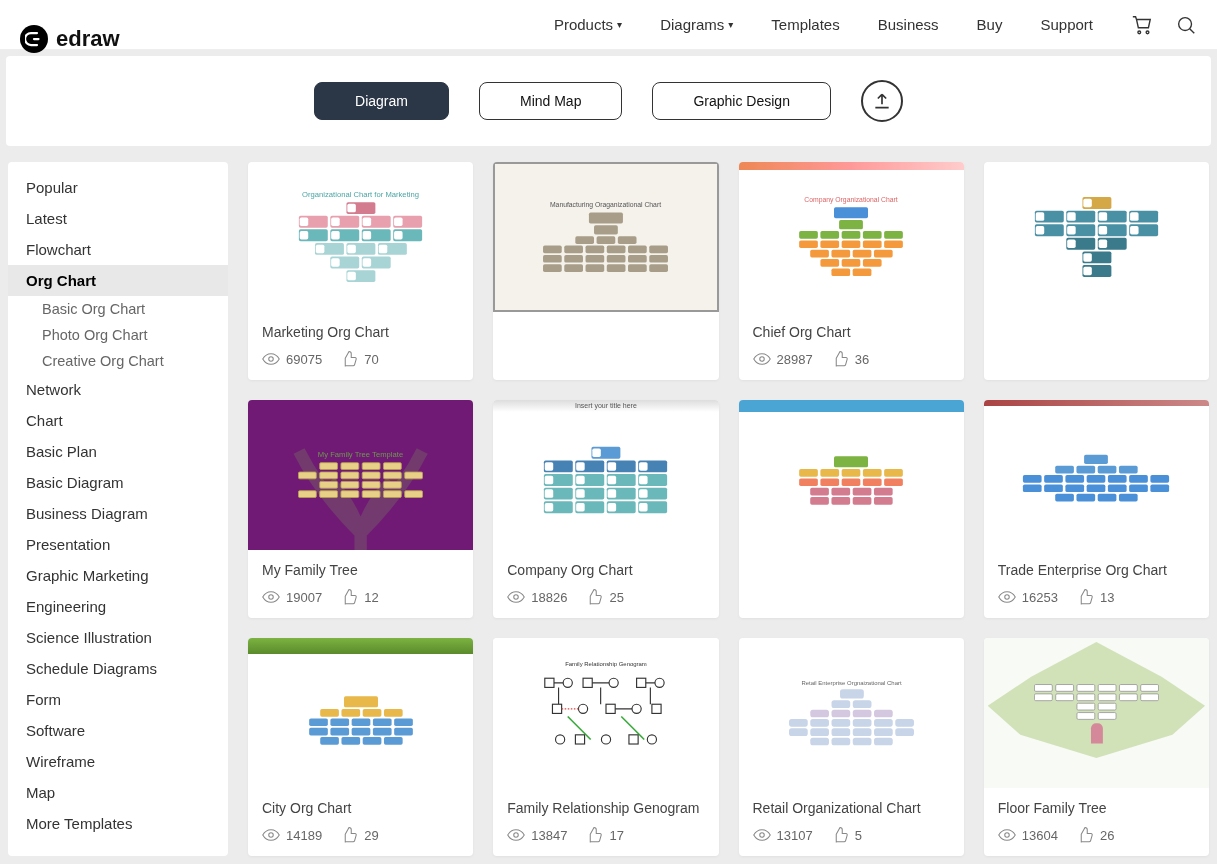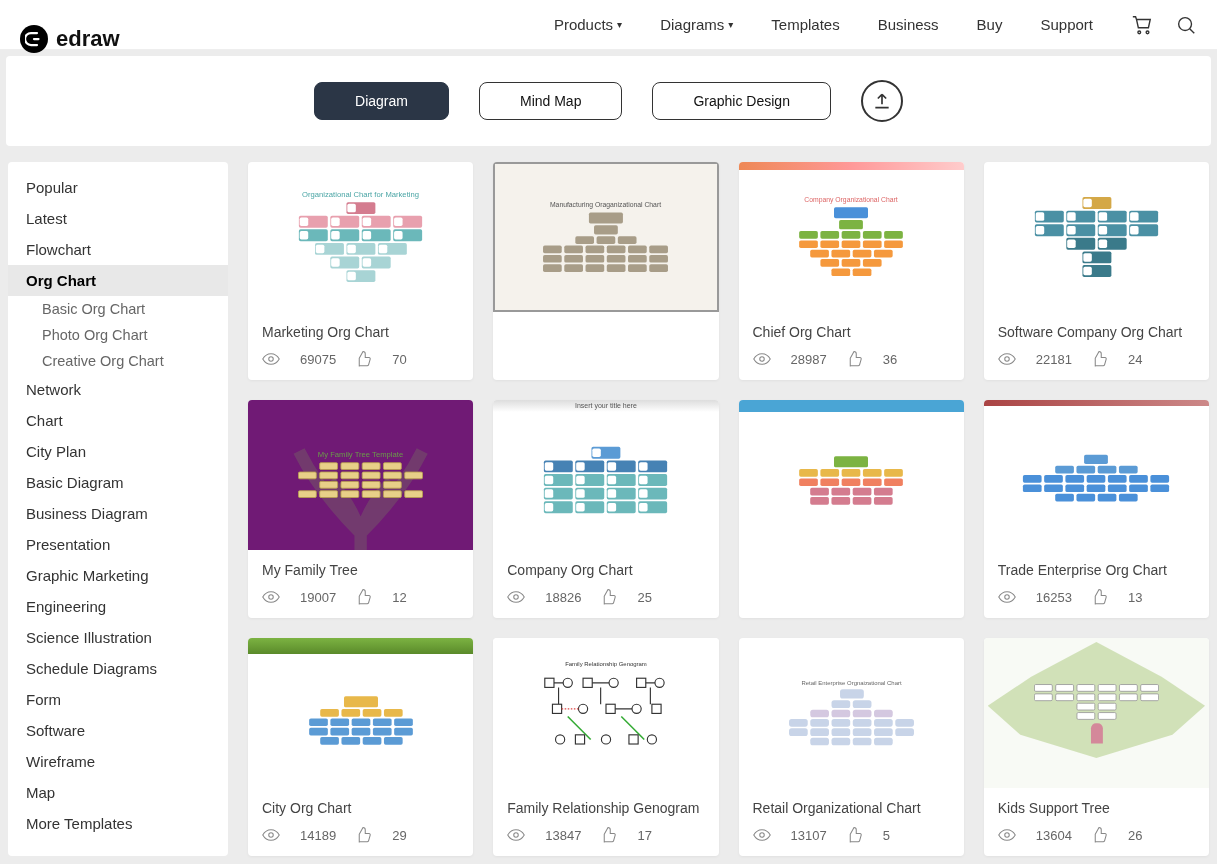--- a/index.html
+++ b/index.html
@@ -32,21 +32,21 @@
   .sidebar-item.active { background: #e8e8e8; font-weight: 700; color: #000; }
   .sidebar-sub { padding: 5px 18px 5px 34px; font-size: 14.5px; color: #666; cursor: pointer; }
   
   
   .grid { flex: 1; display: grid; grid-template-columns: repeat(4, 1fr); gap: 20px; }
   .card { background: #fff; border-radius: 4px; overflow: hidden; display: flex; flex-direction: column; cursor: pointer; box-shadow: 0 1px 3px rgba(0,0,0,0.05); }
   .thumb { height: 150px; display: flex; align-items: center; justify-content: center; position: relative; overflow: hidden; }
   .card-body { padding: 12px 14px; }
   .card-title { font-size: 14px; color: #444; margin-bottom: 10px; }
   .card-stats { display: flex; align-items: center; gap: 18px; color: #666; font-size: 13px; }
-  .stat { display: flex; align-items: center; gap: 20px; }
+  .stat { display: flex; align-items: center; gap: 6px; }
   .stat svg { width: 18px; height: 18px; stroke: #888; stroke-width: 1.4; fill: none; }
   
   
   .oc { transform: scale(0.85); }
   .oc-title { font-size: 9px; text-align: center; margin-bottom: 4px; }
   .oc-row { display: flex; justify-content: center; gap: 3px; margin: 2px 0; }
   .oc-box { width: 28px; height: 11px; border-radius: 2px; }
   .oc-box.lg { width: 40px; height: 13px; }
   .oc-box.sm { width: 22px; height: 9px; }
   .oc-photo { width: 34px; height: 14px; border-radius: 2px; display: flex; align-items: center; gap: 2px; padding: 1px; }
@@ -152,21 +152,21 @@
   <div class="sidebar">
     <div class="sidebar-item">Popular</div>
     <div class="sidebar-item">Latest</div>
     <div class="sidebar-item">Flowchart</div>
     <div class="sidebar-item active">Org Chart</div>
     <div class="sidebar-sub">Basic Org Chart</div>
     <div class="sidebar-sub">Photo Org Chart</div>
     <div class="sidebar-sub">Creative Org Chart</div>
     <div class="sidebar-item">Network</div>
     <div class="sidebar-item">Chart</div>
-    <div class="sidebar-item">City Plan</div>
+    <div class="sidebar-item">Basic Plan</div>
     <div class="sidebar-item">Basic Diagram</div>
     <div class="sidebar-item">Business Diagram</div>
     <div class="sidebar-item">Presentation</div>
     <div class="sidebar-item">Graphic Marketing</div>
     <div class="sidebar-item">Engineering</div>
     <div class="sidebar-item">Science Illustration</div>
     <div class="sidebar-item">Schedule Diagrams</div>
     <div class="sidebar-item">Form</div>
     <div class="sidebar-item">Software</div>
     <div class="sidebar-item">Wireframe</div>
@@ -410,38 +410,20 @@
             </div>
           <div class="oc-row r3">
               <div class="oc-photo">
                 <div class="av"></div>
               </div>
             </div>
           <div class="oc-row r3">
               <div class="oc-photo">
                 <div class="av"></div>
               </div>
-            </div>
-        </div>
-      </div>
-      <div class="card-body">
-        <div class="card-title">Software Company Org Chart</div>
-        <div class="card-stats">
-          <div class="stat">
-              <svg viewBox="0 0 24 24">
-                <path d="M1 12s4-7 11-7 11 7 11 7-4 7-11 7S1 12 1 12z"></path>
-                <circle cx="12" cy="12" r="3"></circle>
-              </svg>
-              <span>22181</span>
-            </div>
-          <div class="stat">
-              <svg viewBox="0 0 24 24">
-                <path d="M7 22V11m0 0l5-9c1.5 0 3 1 3 3v5h5c1 0 2 1 1.5 2.5l-2 7c-.3 1-1 1.5-2 1.5H7z"></path>
-              </svg>
-              <span>24</span>
             </div>
         </div>
       </div>
     </div>
 
     <div class="card">
       <div class="thumb t5">
         <svg class="tree-bg" viewBox="0 0 100 100">
             <path d="M50 100 L50 60 M50 60 Q30 40 20 20 M50 60 Q70 40 80 20 M50 60 Q45 45 35 35 M50 60 Q55 45 65 35" stroke="#7a9a5a" stroke-width="6" fill="none"></path>
           </svg>
@@ -879,21 +861,21 @@
               <div class="oc-box sm"></div>
             </div>
           <div class="oc-row">
               <div class="oc-box sm"></div>
               <div class="oc-box sm"></div>
             </div>
           <div style="width:14px;height:24px;background:#d4889a;border-radius:6px 6px 0 0;margin:4px auto 0;position:relative;z-index:1;"></div>
         </div>
       </div>
       <div class="card-body">
-        <div class="card-title">Kids Support Tree</div>
+        <div class="card-title">Floor Family Tree</div>
         <div class="card-stats">
           <div class="stat">
               <svg viewBox="0 0 24 24">
                 <path d="M1 12s4-7 11-7 11 7 11 7-4 7-11 7S1 12 1 12z"></path>
                 <circle cx="12" cy="12" r="3"></circle>
               </svg>
               <span>13604</span>
             </div>
           <div class="stat">
               <svg viewBox="0 0 24 24">

